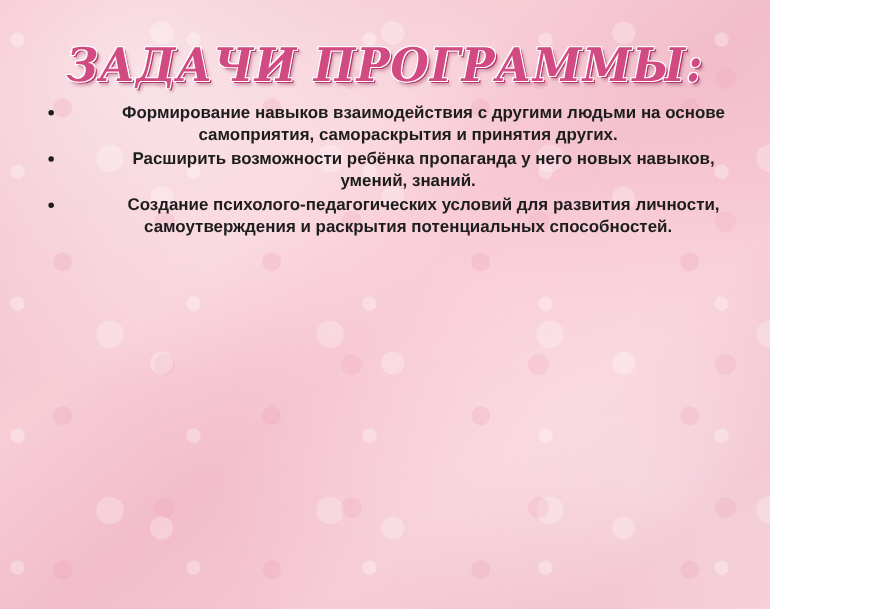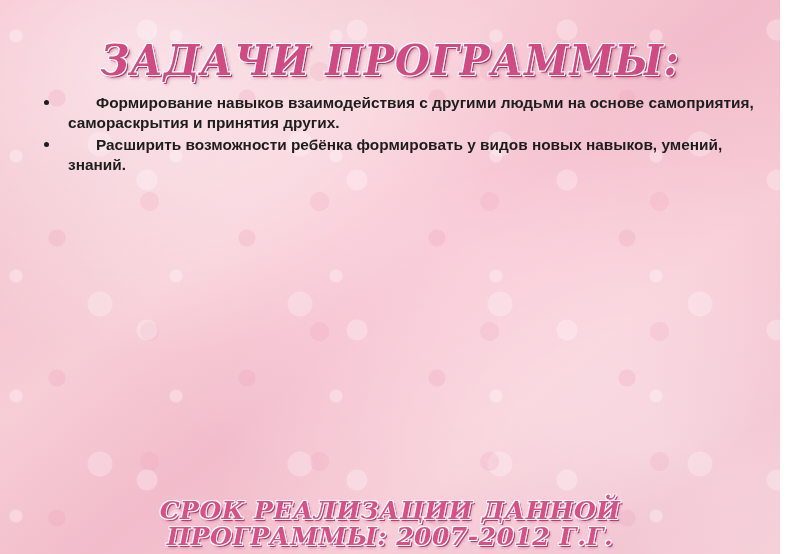--- a/index.html
+++ b/index.html
@@ -7,21 +7,21 @@
     padding: 0;
   }
   body {
     width: 800px;
     height: 554px;
     overflow: hidden;
     font-family: "Liberation Sans", sans-serif;
   }
   .slide {
     position: relative;
-    width: 780px;
+    width: 700px;
     height: 554px;
     box-sizing: border-box;
     background:
       radial-gradient(ellipse at 18% 12%, rgba(255,255,255,0.55) 0%, rgba(255,255,255,0) 42%),
       radial-gradient(ellipse at 85% 80%, rgba(255,255,255,0.40) 0%, rgba(255,255,255,0) 48%),
       radial-gradient(ellipse at 60% 45%, rgba(255,214,224,0.55) 0%, rgba(255,214,224,0) 60%),
       linear-gradient(140deg, #f5b9c8 0%, #f3c2cd 18%, #f7cdd6 35%, #f2bccb 52%, #f6c8d2 70%, #eeb3c4 88%, #f3c3ce 100%);
     overflow: hidden;
   }
   
@@ -72,21 +72,21 @@
   }
   .bullet-item {
     position: relative;
     padding-left: 38px;
     margin-bottom: 2px;
     font-family: "Liberation Sans", sans-serif;
     font-weight: bold;
     font-size: 15.4px;
     line-height: 1.30;
     color: #1d1d1d;
-    text-align: left;
+    text-align: center;
   }
   .bullet-item .dot {
     position: absolute;
     left: 14px;
     top: 0.46em;
     width: 5px;
     height: 5px;
     background: #1d1d1d;
     border-radius: 50%;
   }
@@ -132,23 +132,23 @@
 
     <h1 class="title">ЗАДАЧИ ПРОГРАММЫ:</h1>
 
     <ul class="bullets">
       <li class="bullet-item">
         <span class="dot"></span>
         <span class="text">Формирование навыков взаимодействия с другими людьми на основе самоприятия, самораскрытия и принятия других.</span>
       </li>
       <li class="bullet-item">
         <span class="dot"></span>
-        <span class="text">Расширить возможности ребёнка формировать у видов новых навыков, умений, знаний.</span>
+        <span class="text">Расширить возможности ребёнка пропаганда у него новых навыков, умений, знаний.</span>
+      </li>
+      <li class="bullet-item">
+        <span class="dot"></span>
+        <span class="text">Создание психолого-педагогических условий для развития личности, самоутверждения и раскрытия потенциальных способностей.</span>
       </li>
     </ul>
 
   </div>
 
-  <div class="footer">
-    <div class="footer-line">СРОК РЕАЛИЗАЦИИ ДАННОЙ</div>
-    <div class="footer-line second">ПРОГРАММЫ: 2007-2012 Г.Г.</div>
-  </div>
 </div>
 
 </body></html>

